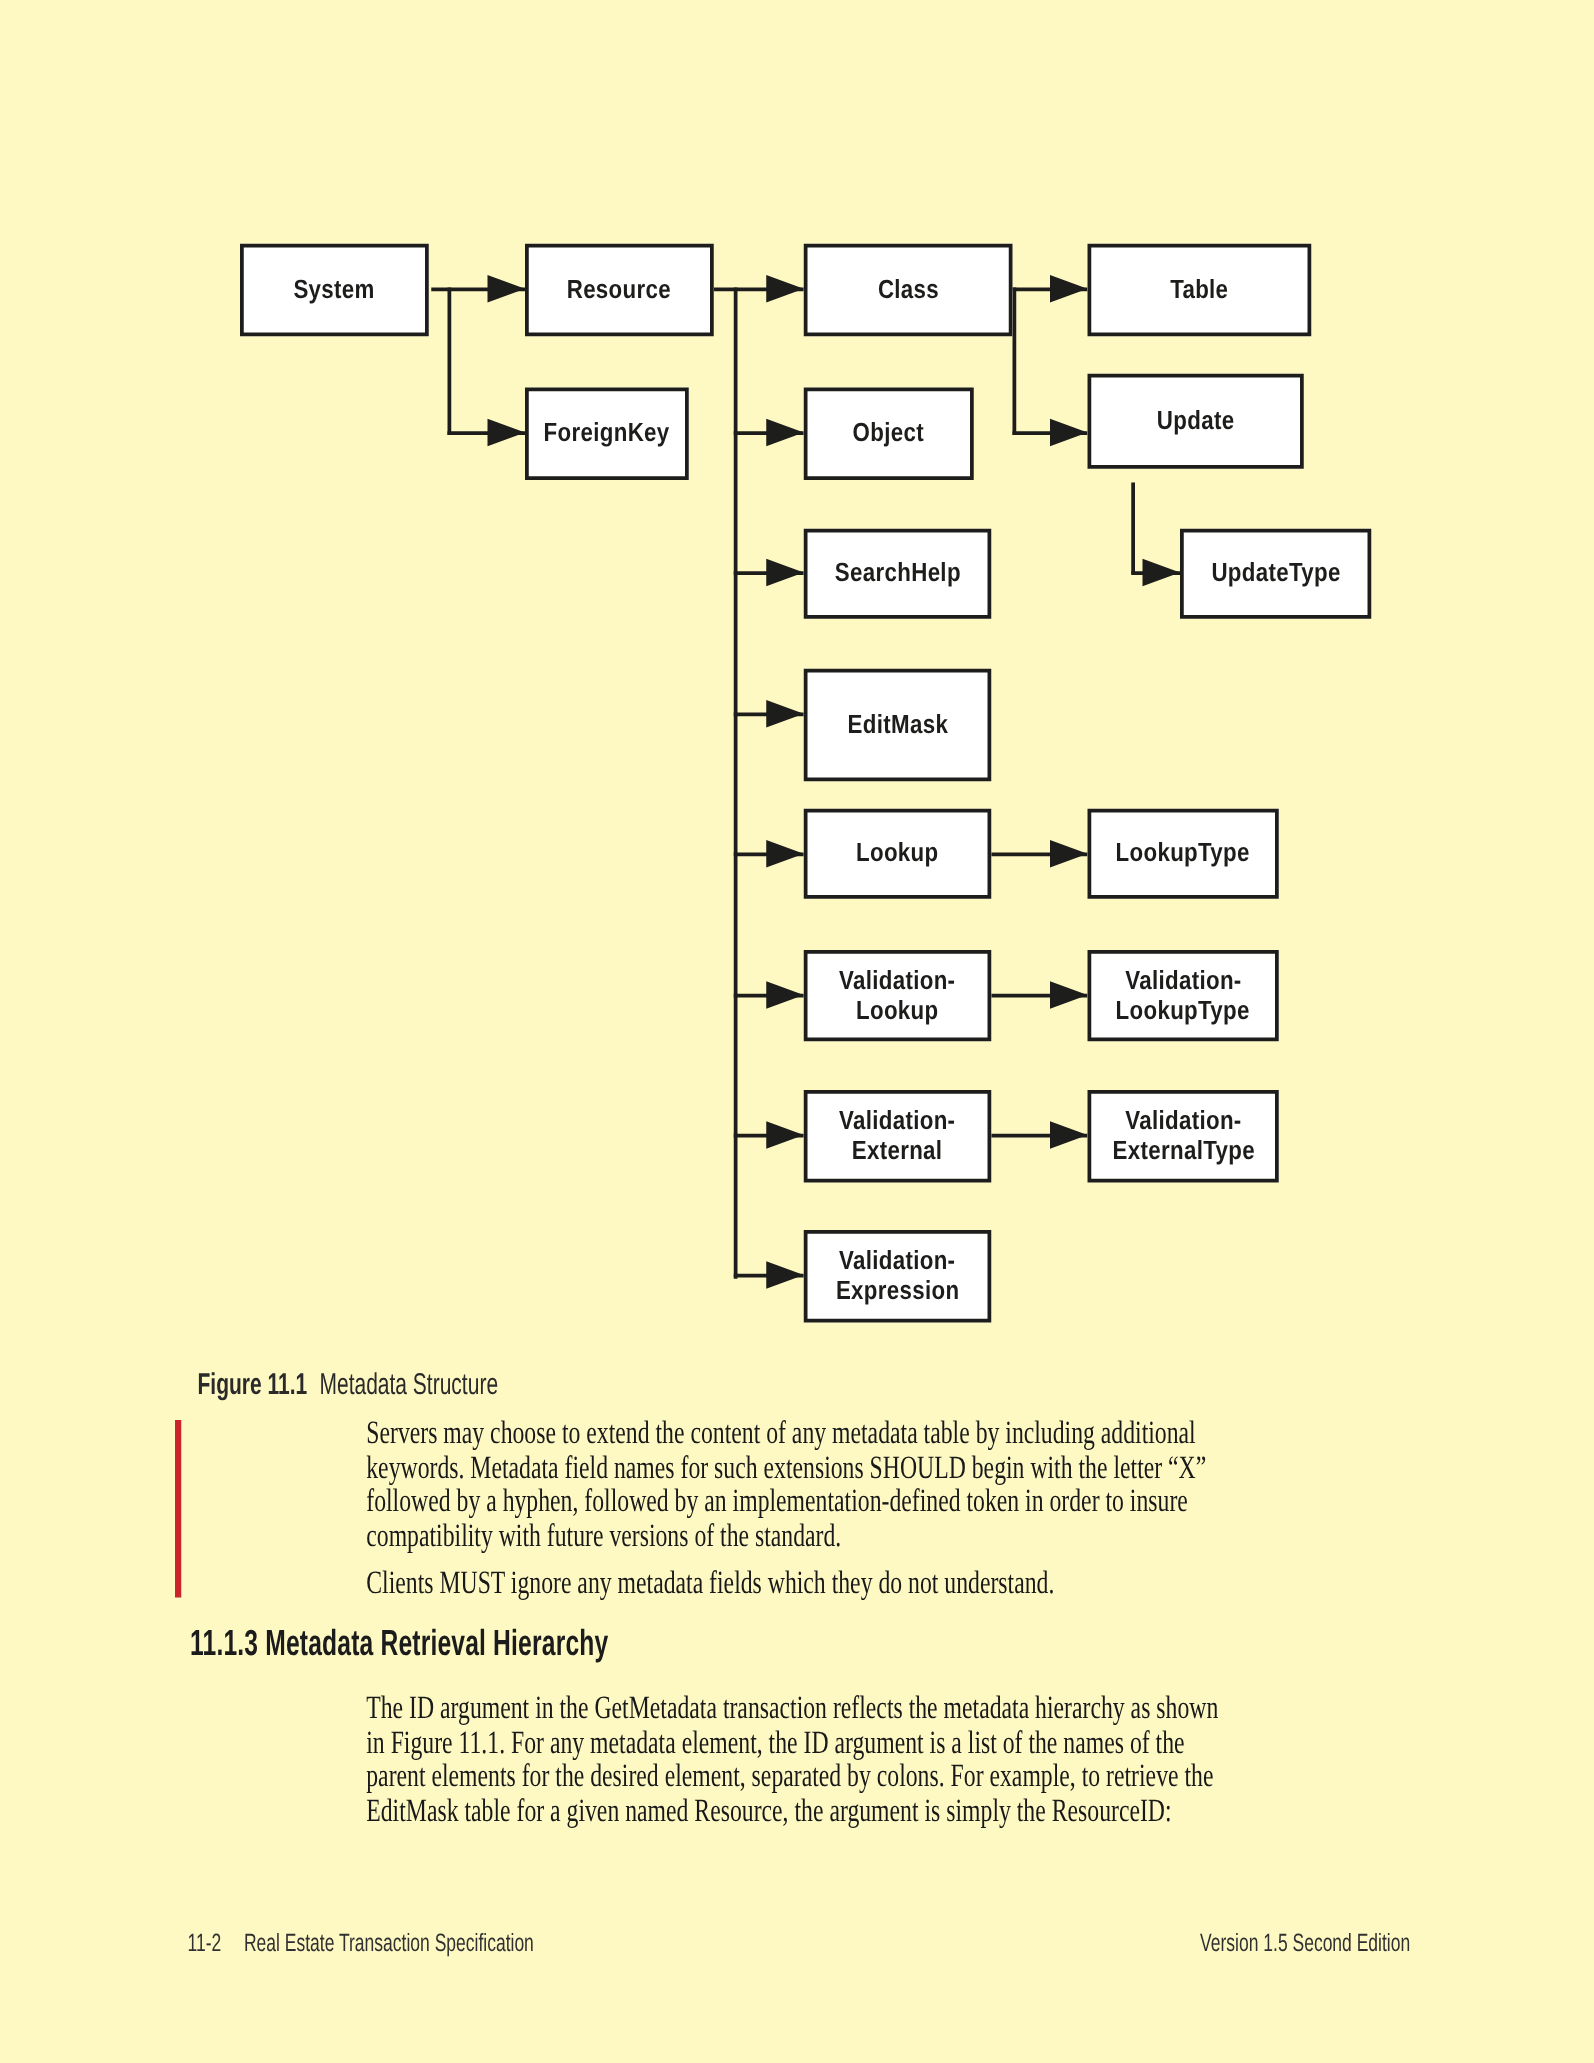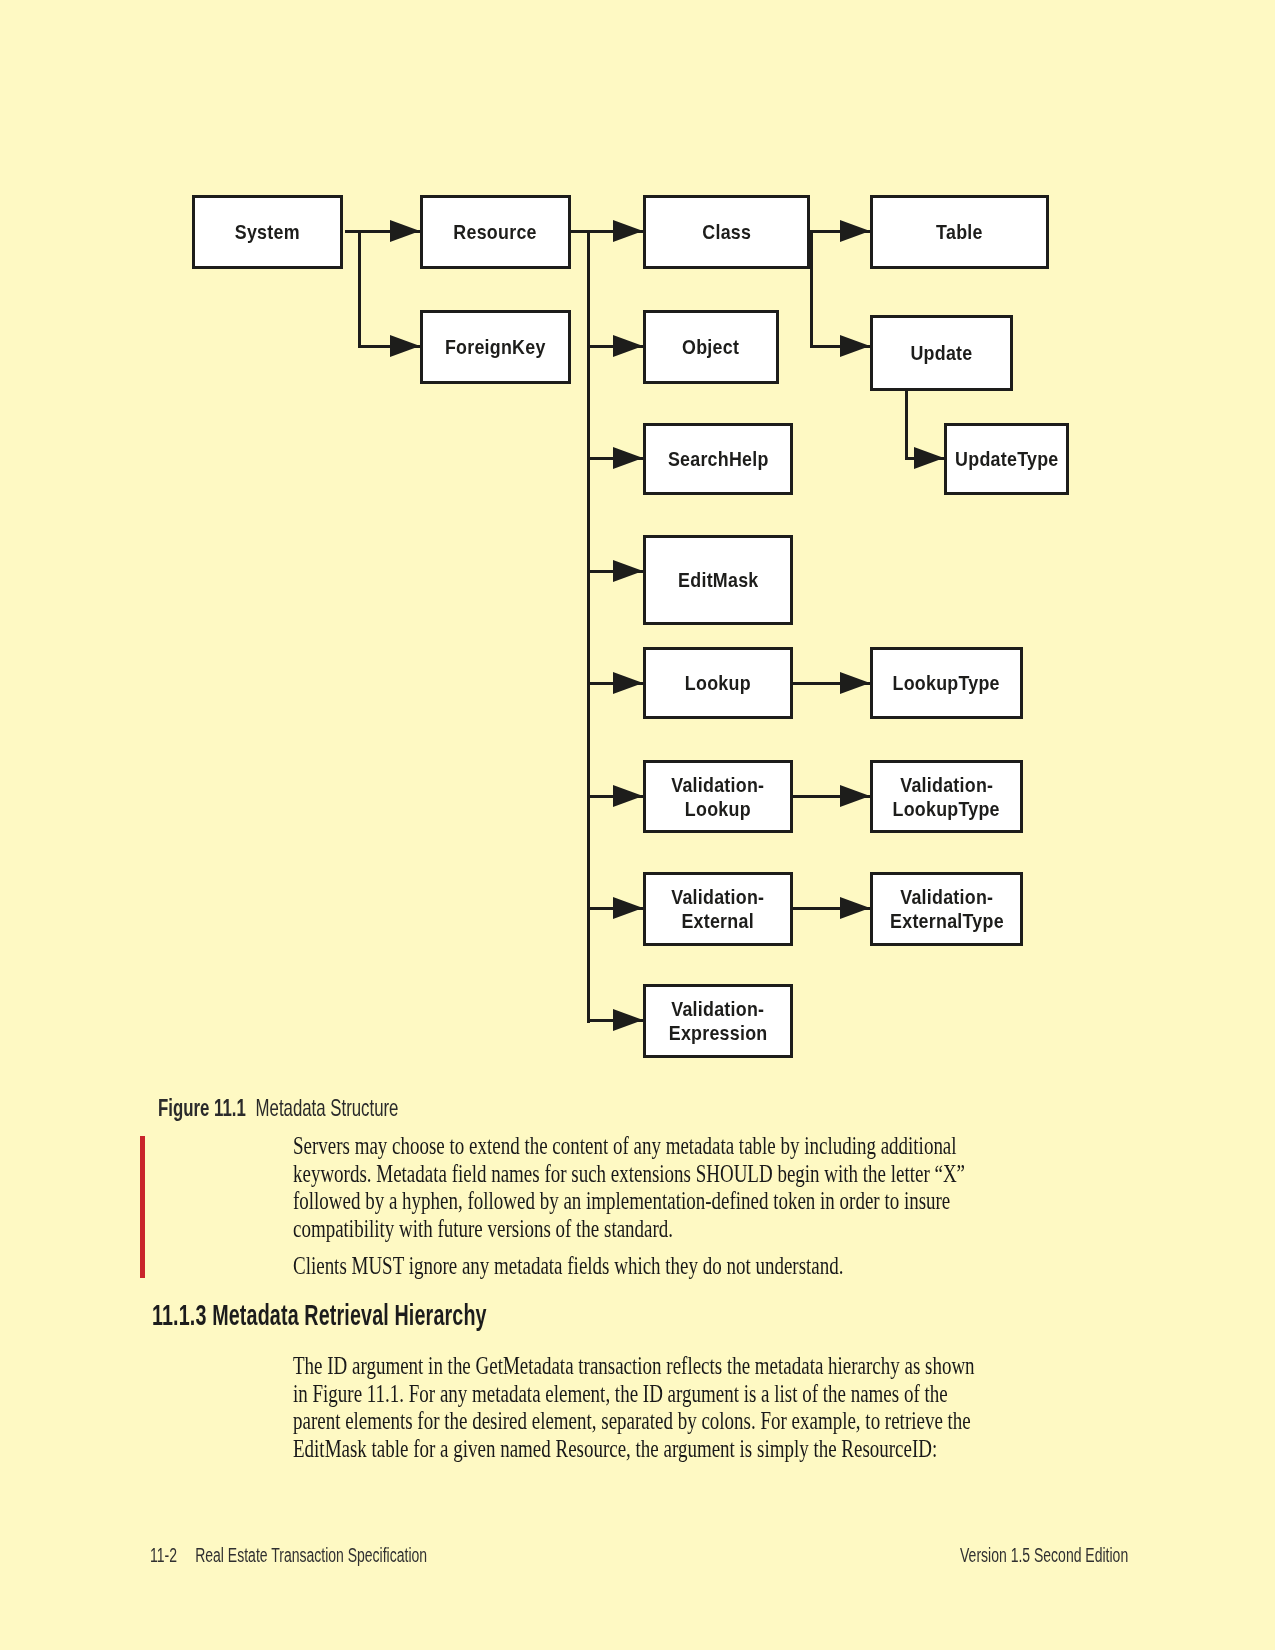--- a/index.html
+++ b/index.html
@@ -118,21 +118,21 @@
       <div class="darrow" style="left: 914px; top: 447px;"></div>
       <div class="darrow" style="left: 840px; top: 672px;"></div>
       <div class="darrow" style="left: 840px; top: 785px;"></div>
       <div class="darrow" style="left: 840px; top: 897px;"></div>
       <div class="dnode" style="left: 192px; top: 195px; width: 151px; height: 74px;">
         <div class="lbl">System</div>
       </div>
       <div class="dnode" style="left: 420px; top: 195px; width: 151px; height: 74px;">
         <div class="lbl">Resource</div>
       </div>
-      <div class="dnode" style="left: 420px; top: 310px; width: 151px; height: 74px;">
+      <div class="dnode" style="left: 420px; top: 310px; width: 131px; height: 74px;">
         <div class="lbl">ForeignKey</div>
       </div>
       <div class="dnode" style="left: 643px; top: 195px; width: 167px; height: 74px;">
         <div class="lbl">Class</div>
       </div>
       <div class="dnode" style="left: 643px; top: 310px; width: 136px; height: 74px;">
         <div class="lbl">Object</div>
       </div>
       <div class="dnode" style="left: 643px; top: 423px; width: 150px; height: 72px;">
         <div class="lbl">SearchHelp</div>
@@ -151,24 +151,24 @@
         <div class="lbl">Validation-</div>
         <div class="lbl">External</div>
       </div>
       <div class="dnode" style="left: 643px; top: 984px; width: 150px; height: 74px;">
         <div class="lbl">Validation-</div>
         <div class="lbl">Expression</div>
       </div>
       <div class="dnode" style="left: 870px; top: 195px; width: 179px; height: 74px;">
         <div class="lbl">Table</div>
       </div>
-      <div class="dnode" style="left: 870px; top: 315px; width: 143px; height: 76px;">
+      <div class="dnode" style="left: 870px; top: 299px; width: 173px; height: 76px;">
         <div class="lbl">Update</div>
       </div>
-      <div class="dnode" style="left: 944px; top: 423px; width: 125px; height: 72px;">
+      <div class="dnode" style="left: 944px; top: 423px; width: 153px; height: 72px;">
         <div class="lbl">UpdateType</div>
       </div>
       <div class="dnode" style="left: 870px; top: 647px; width: 153px; height: 72px;">
         <div class="lbl">LookupType</div>
       </div>
       <div class="dnode" style="left: 870px; top: 760px; width: 153px; height: 73px;">
         <div class="lbl">Validation-</div>
         <div class="lbl">LookupType</div>
       </div>
       <div class="dnode" style="left: 870px; top: 872px; width: 153px; height: 74px;">

